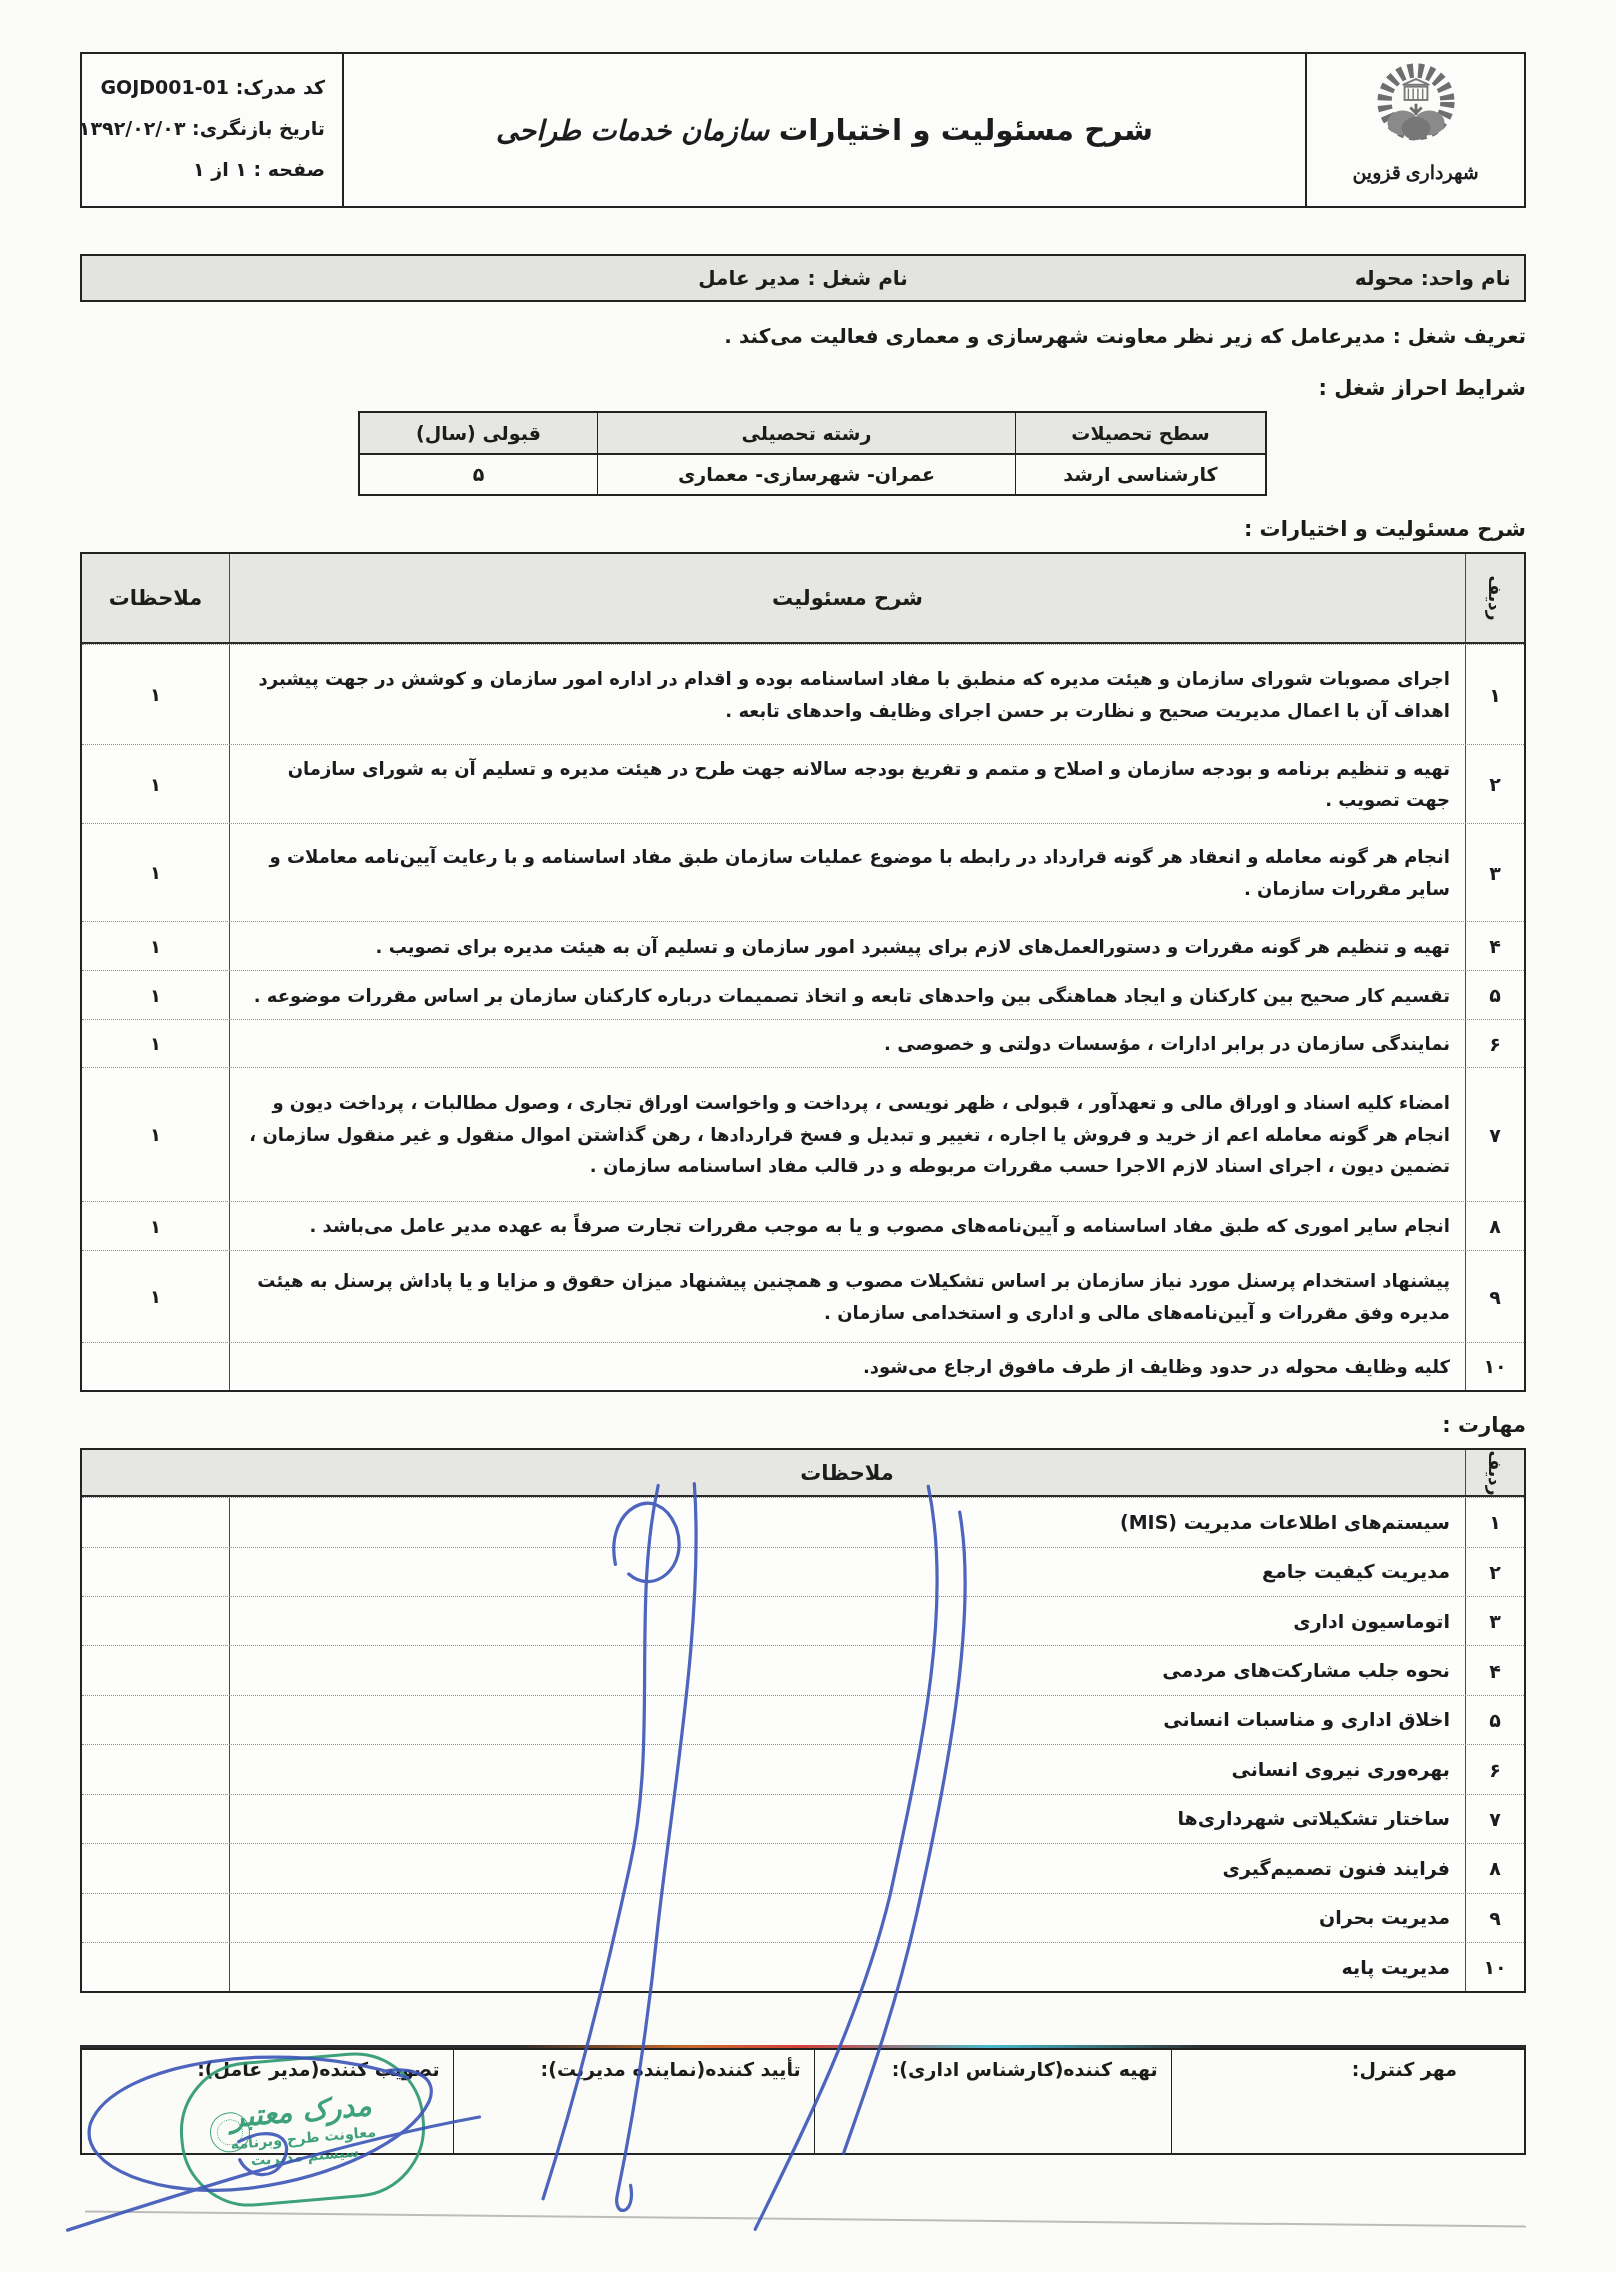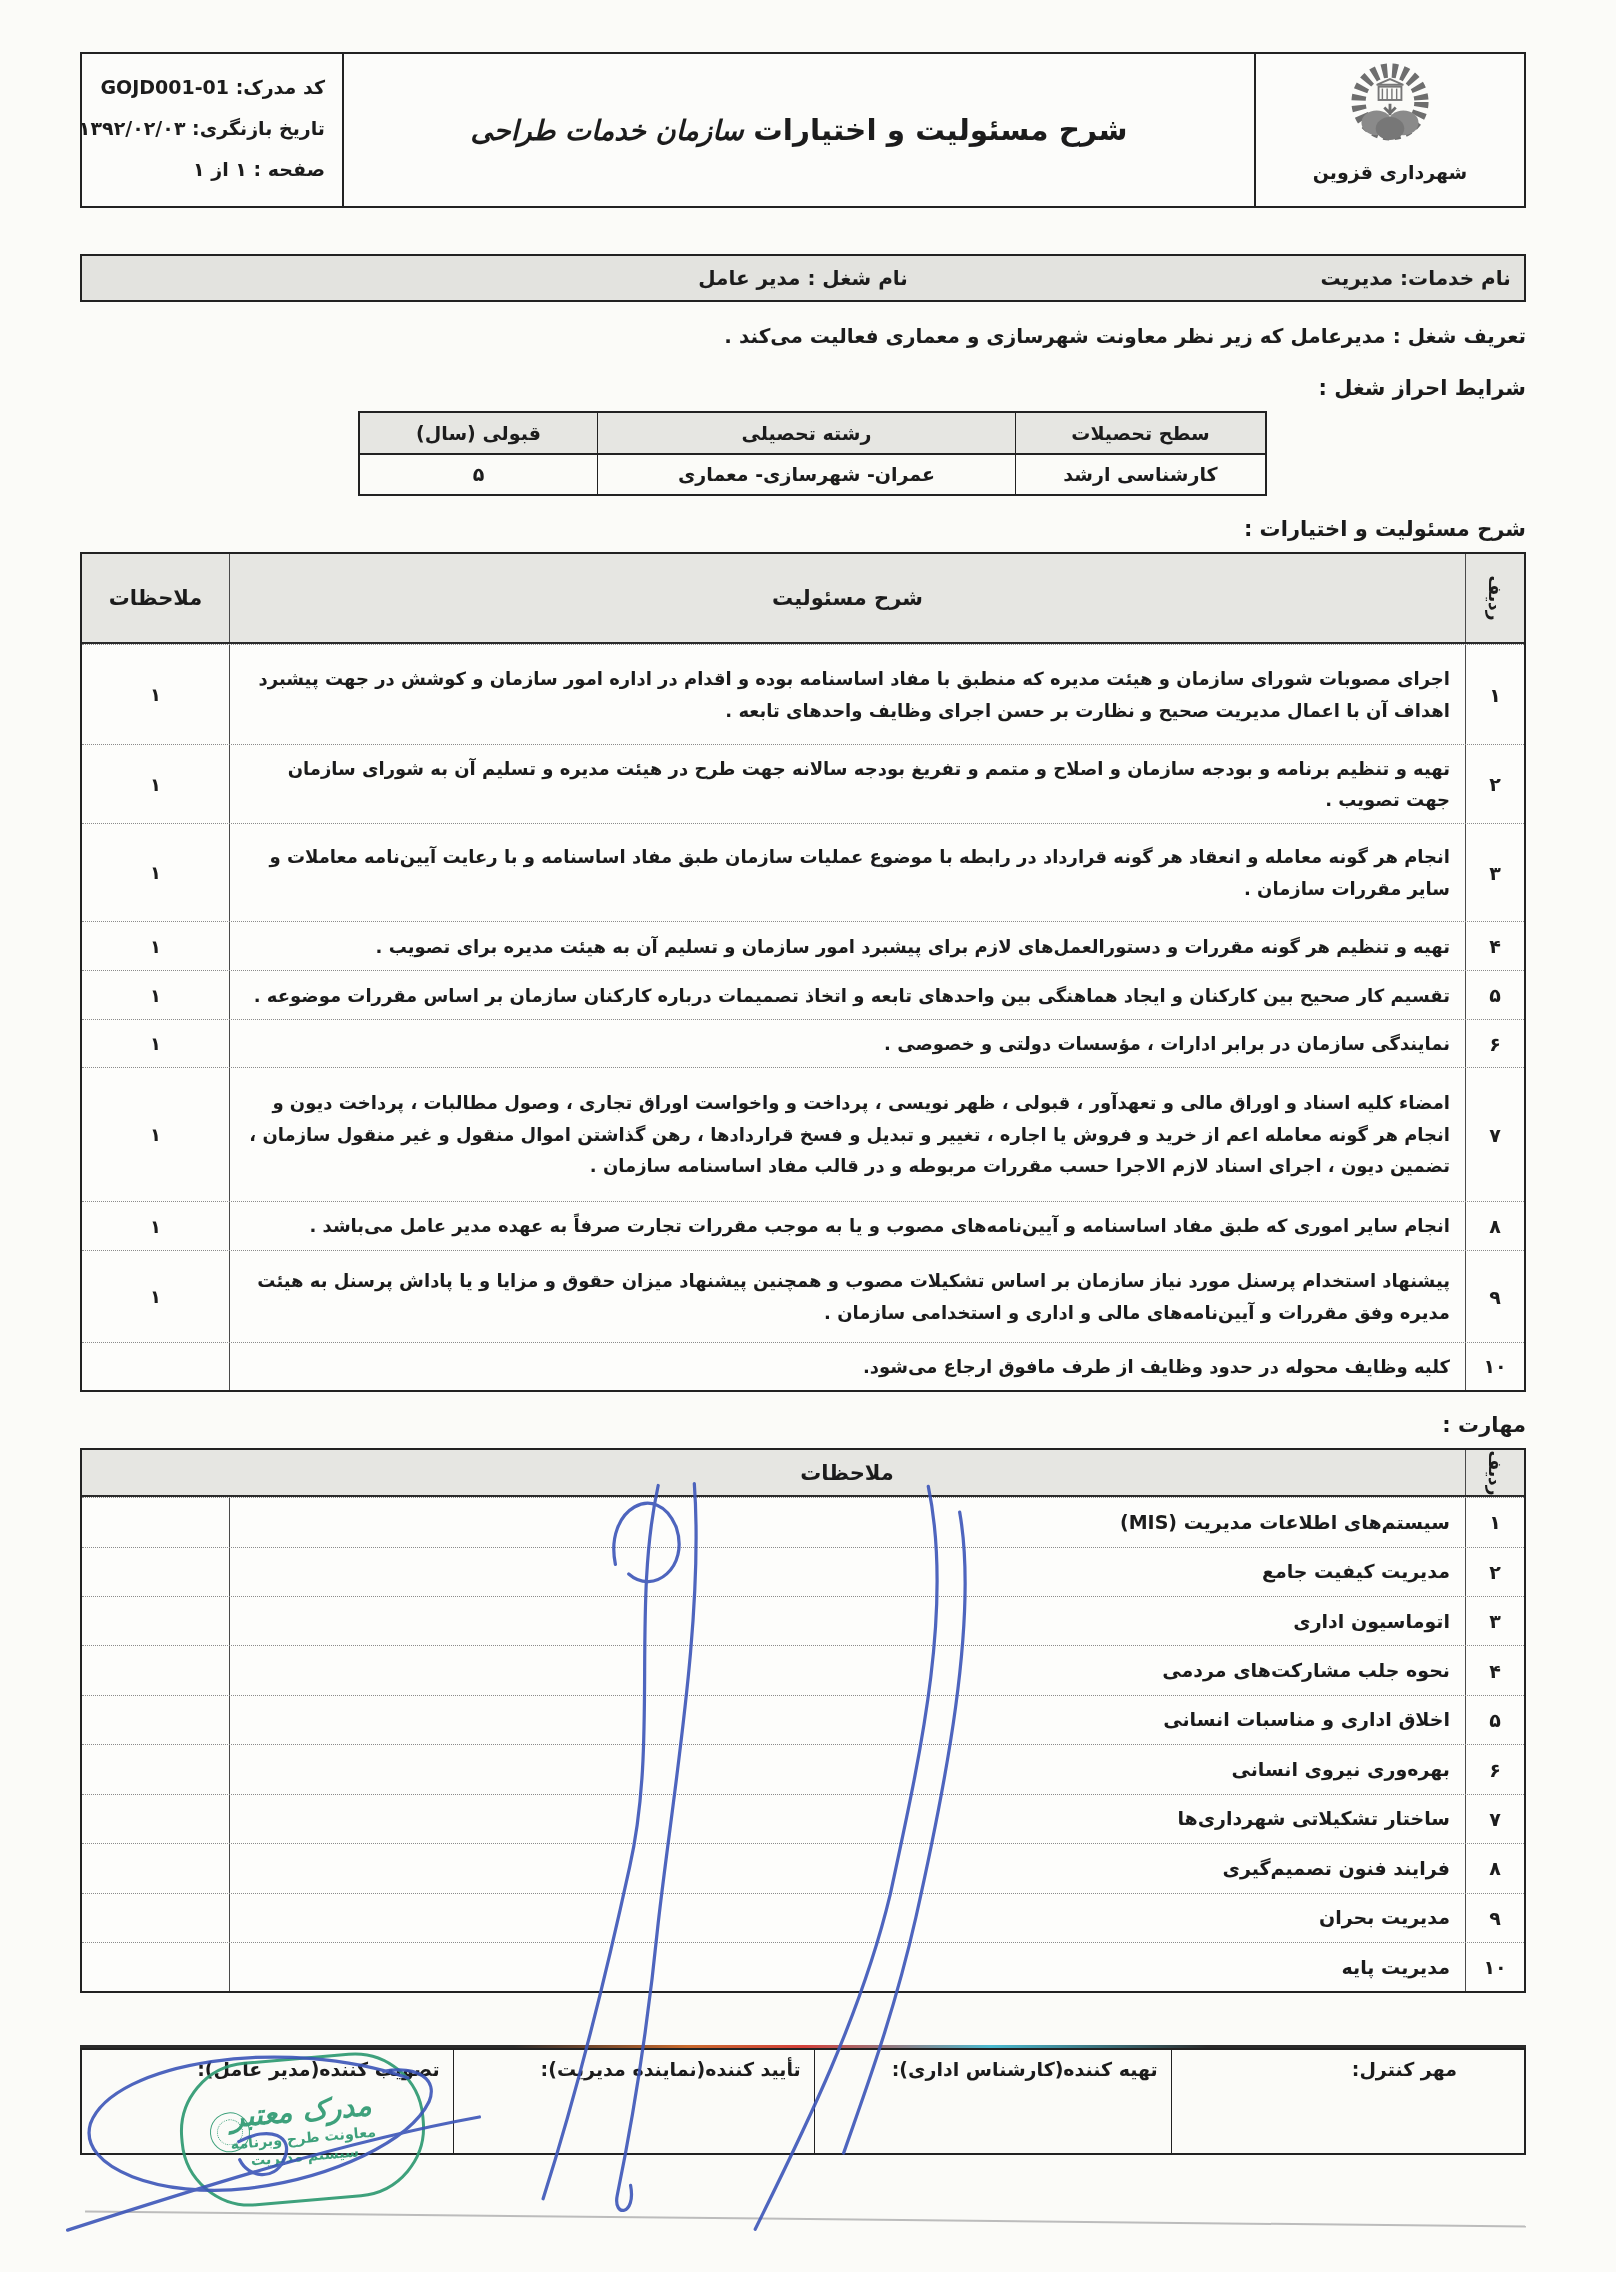--- a/index.html
+++ b/index.html
@@ -11,21 +11,21 @@
     font-family:"DejaVu Sans",sans-serif;
     direction:rtl;
     color:#1c1c1c;
     overflow:hidden;
   }
   .content{position:absolute;top:52px;right:90px;width:1446px;}
 
   
   .hdr{display:flex;height:152px;border:2.9px solid #222;background:#fcfcfa;}
   .hdr-cell{box-sizing:border-box;}
-  .hdr-logo{width:268px;display:flex;flex-direction:column;align-items:center;justify-content:flex-start;padding-top:5.7px;}
+  .hdr-logo{width:217px;display:flex;flex-direction:column;align-items:center;justify-content:flex-start;padding-top:5.7px;font-family:Liberation Serif, serif;}
   .hdr-title{flex:1;border-right:2.4px solid #222;display:flex;flex-direction:row;align-items:center;justify-content:center;gap:9.5px;}
   .hdr-info{width:262px;border-right:2.4px solid #222;padding:13.3px 17px 0 7.6px;}
   .hdr-info .line{font-size:19px;font-weight:bold;line-height:2.15;white-space:nowrap;}
   .doc-title{font-size:29.5px;font-weight:bold;}
   .doc-subtitle{font-size:27.6px;font-weight:bold;font-style:italic;}
   .muni-caption{font-size:19px;font-weight:bold;margin-top:1.9px;}
 
   
   .unit-bar{position:relative;margin-top:46px;height:44px;border:2.4px solid #222;background:#e3e3df;display:flex;align-items:center;}
   .unit-name{font-size:20px;font-weight:bold;padding-right:13.3px;}
@@ -122,21 +122,21 @@
         <div class="doc-subtitle">سازمان خدمات طراحی</div>
       </div>
       <div class="hdr-cell hdr-info">
         <div class="line">کد مدرک: GOJD001-01</div>
         <div class="line">تاریخ بازنگری: ۱۳۹۲/۰۲/۰۳</div>
         <div class="line">صفحه : ۱ از ۱</div>
       </div>
     </div>
 
     <div class="unit-bar">
-      <span class="unit-name">نام خدمات: مدیریت</span>
+      <span class="unit-name">نام واحد: محوله</span>
       <span class="job-name">نام شغل : مدیر عامل</span>
     </div>
 
     <div class="def-line">تعریف شغل : مدیرعامل که زیر نظر معاونت شهرسازی و معماری فعالیت می‌کند .</div>
     <div class="sec-label">شرایط احراز شغل :</div>
 
     <div class="qual">
       <div class="qual-row qual-head">
         <div>سطح تحصیلات</div>
         <div>رشته تحصیلی</div>

